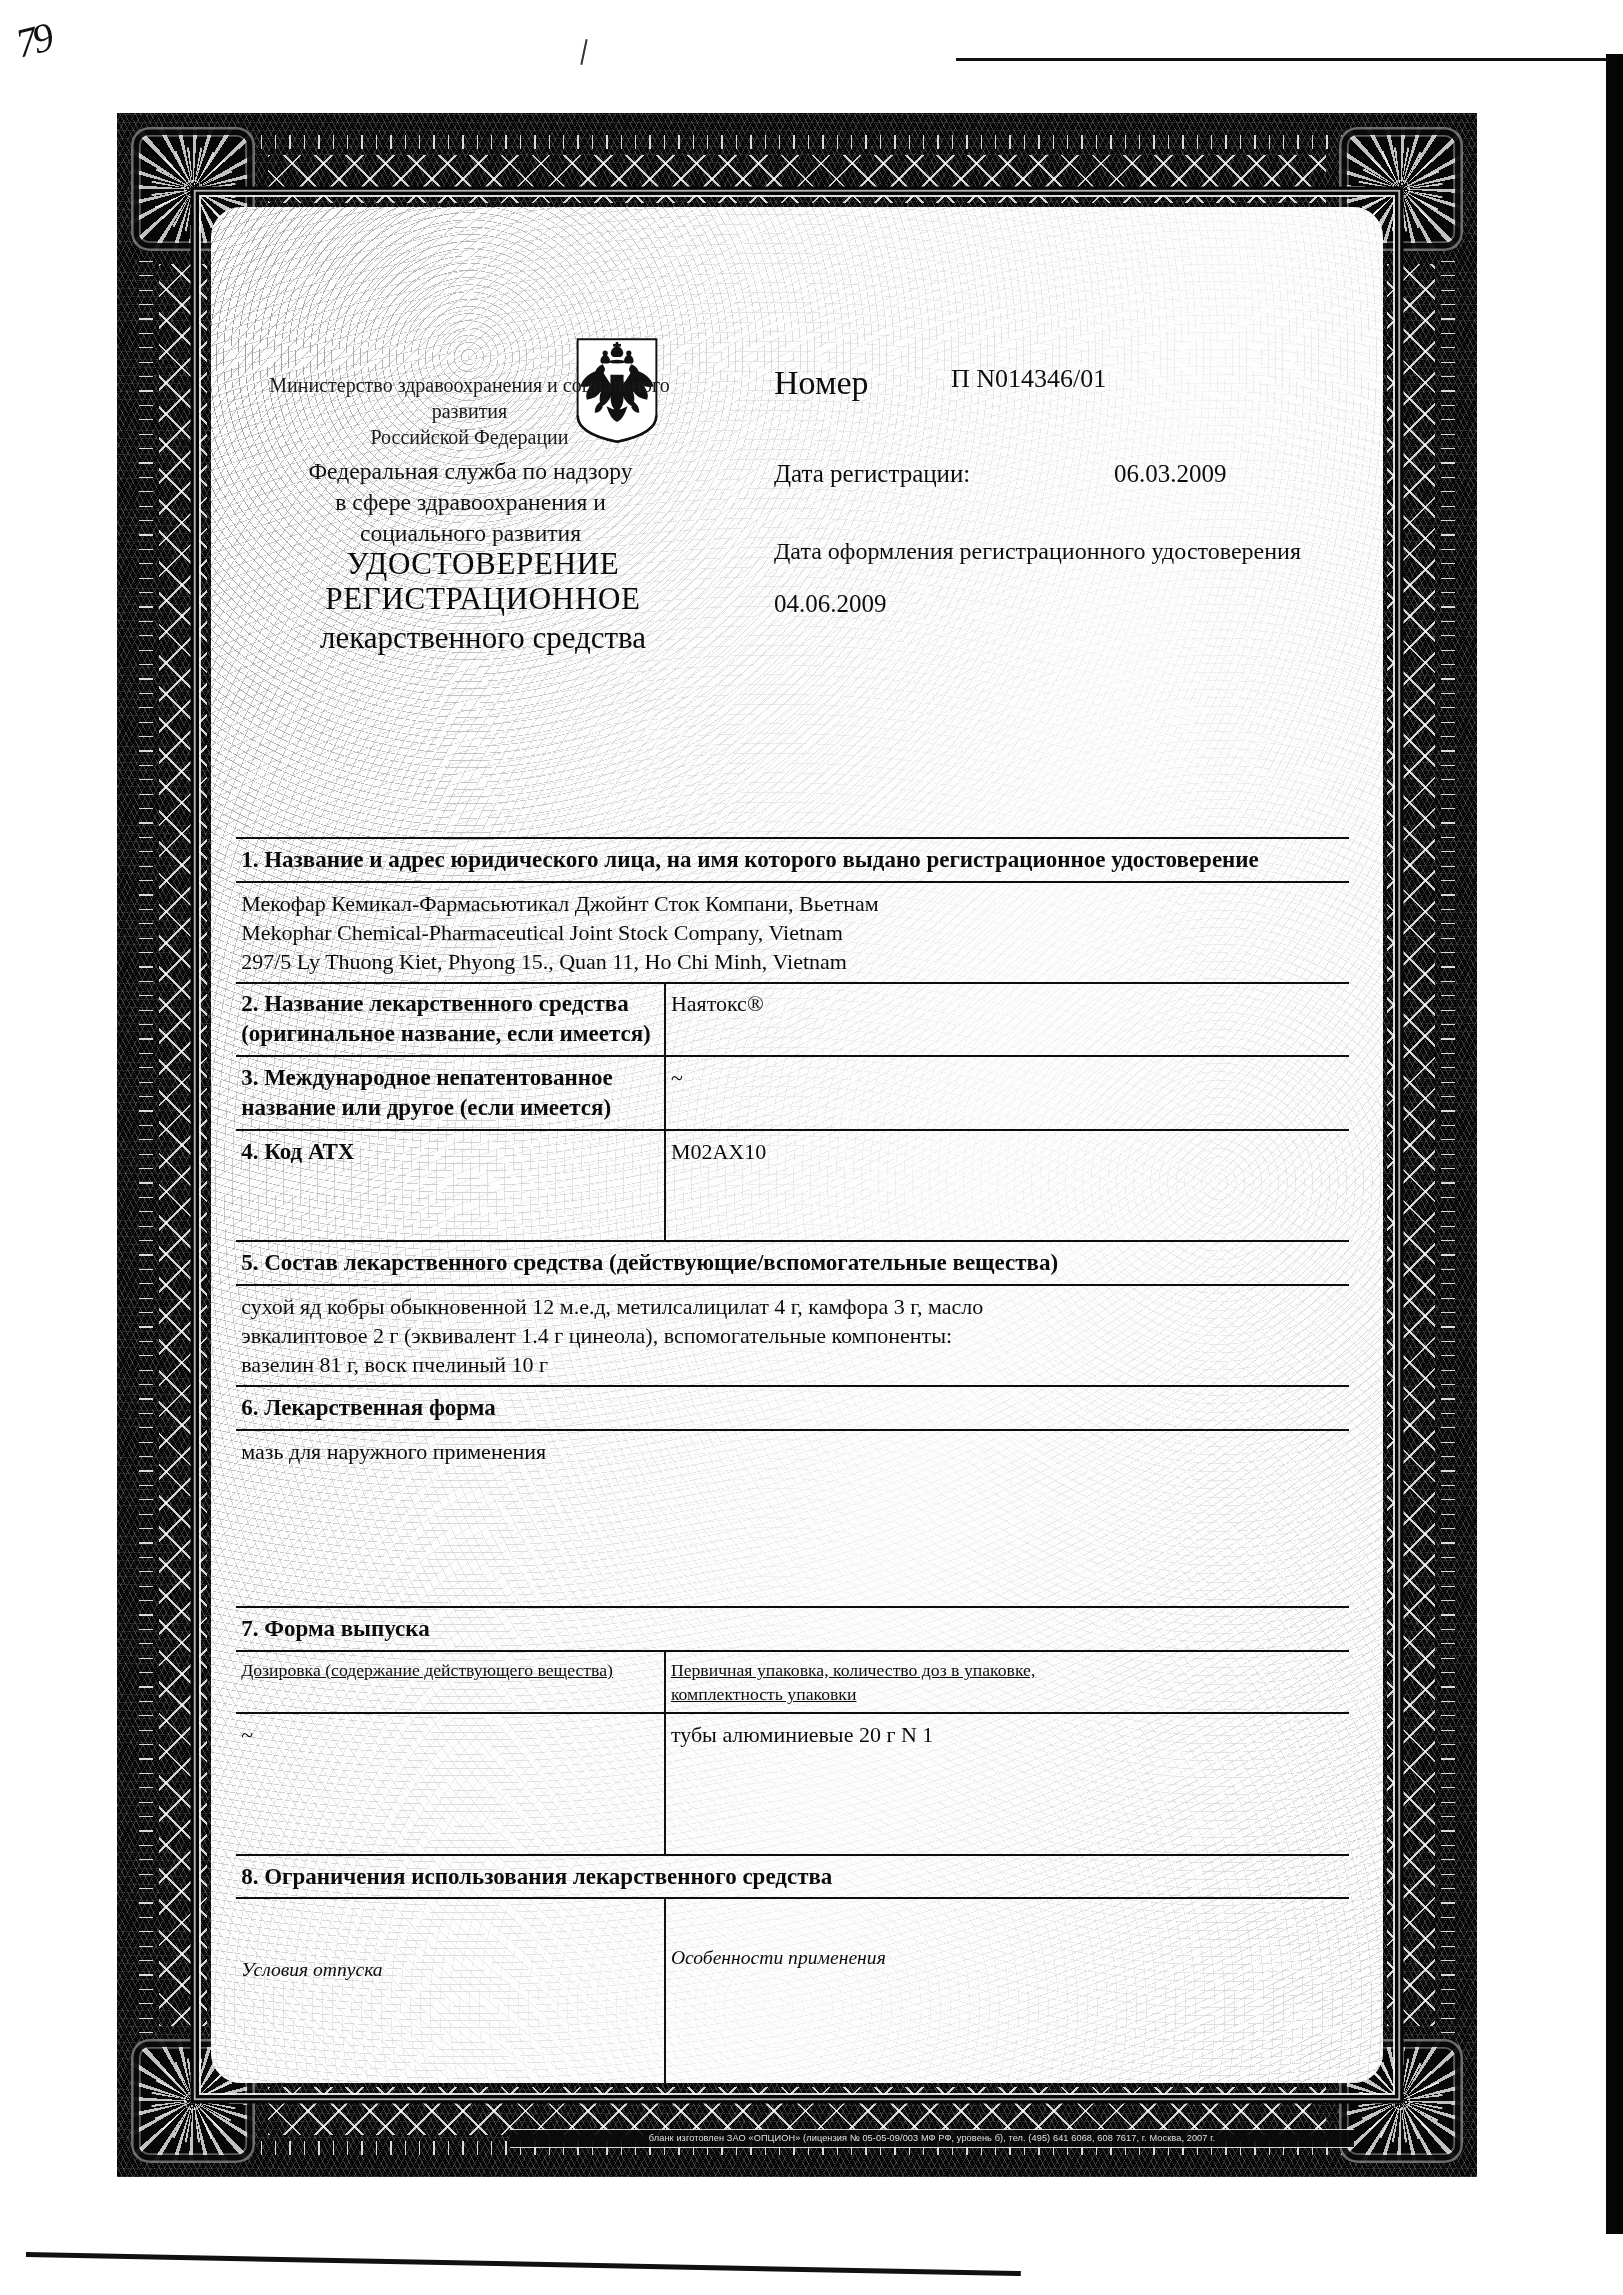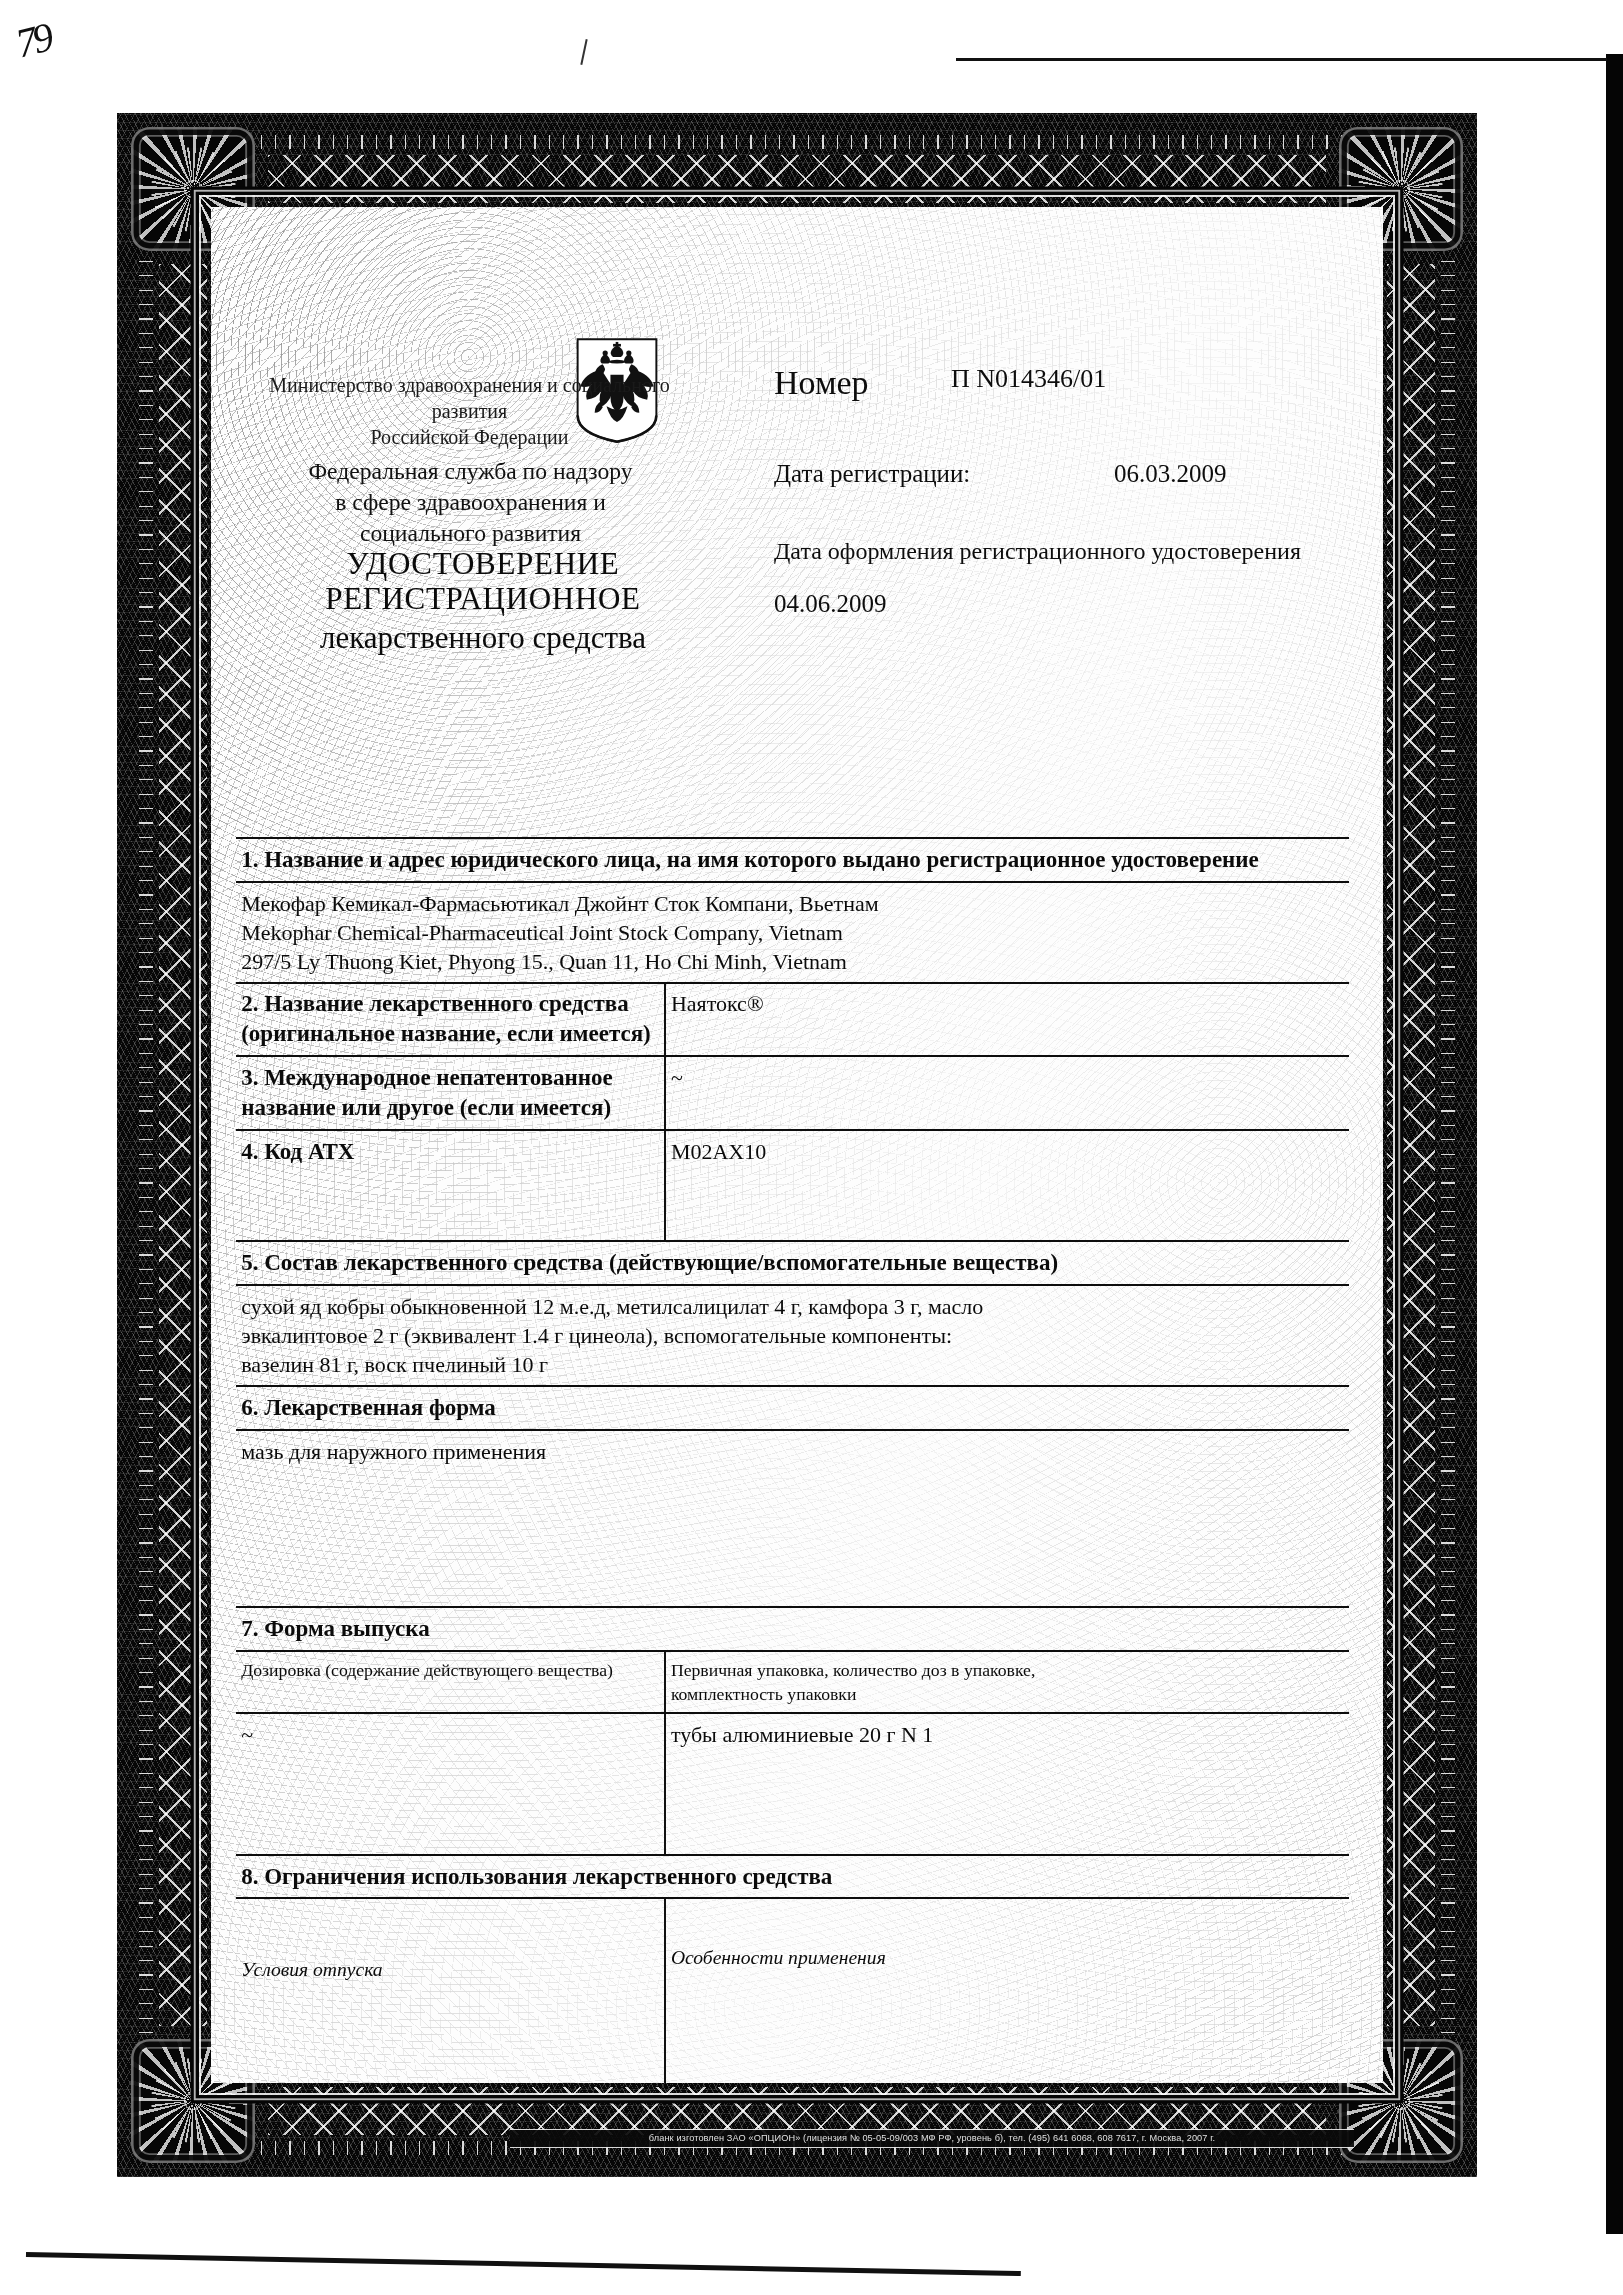--- a/index.html
+++ b/index.html
@@ -101,21 +101,21 @@
   
   #inner-rule{
     position:absolute;left:82px;top:82px;right:82px;bottom:82px;
     border:2px solid rgba(255,255,255,.85);
     box-shadow:0 0 0 3.3px #050505, 0 0 0 5.2px rgba(255,255,255,.7), 0 0 0 8.5px #050505;
   }
 
   
   #paper{
     position:absolute;left:94px;top:94px;right:94px;bottom:94px;
-    background:#fdfdfd;overflow:hidden;
+    background:#fdfdfd;overflow:hidden;border-radius:30px;
   }
   
   #moire{
     position:absolute;inset:0;pointer-events:none;opacity:.55;
     background-image:
       repeating-radial-gradient(circle at 22% 8%, rgba(0,0,0,.75) 0 0.7px, transparent 0.7px 7.2px),
       repeating-radial-gradient(circle at 86% 52%, rgba(0,0,0,.55) 0 0.7px, transparent 0.7px 8.5px),
       repeating-radial-gradient(circle at 48% 96%, rgba(0,0,0,.45) 0 0.7px, transparent 0.7px 9.8px);
   }
   #moire-fade{
@@ -166,21 +166,21 @@
     border-collapse:collapse;color:#0b0b0b;
   }
   #doc-table td{
     border-top:2.6px solid #0d0d0d;border-bottom:2.6px solid #0d0d0d;
     padding:5.9px 6.5px 5.9px 5.2px;vertical-align:top;
   }
   #doc-table tr.no-top td{border-top:0;}
   #doc-table td.c-left{border-right:2px solid #111;width:416px;}
   .hdr{font-weight:bold;font-size:23px;line-height:1.30;}
   .body-txt{font-size:22px;line-height:1.32;}
-  .body-small{font-size:17.7px;line-height:1.36;}
+  .body-small{font-size:17.7px;line-height:1.36;text-decoration:underline;}
   .ital{font-style:italic;font-size:19.6px;line-height:1.34;}
   .tall{height:98px;}
   .taller{height:128px;}
   .tallest{height:164px;}
 
   
   #microprint{
     position:absolute;left:393px;bottom:29.5px;width:844px;height:17px;
     background:#0a0a0a;color:#f2f2f2;font-size:9.2px;line-height:17px;
     white-space:nowrap;overflow:hidden;text-align:center;

